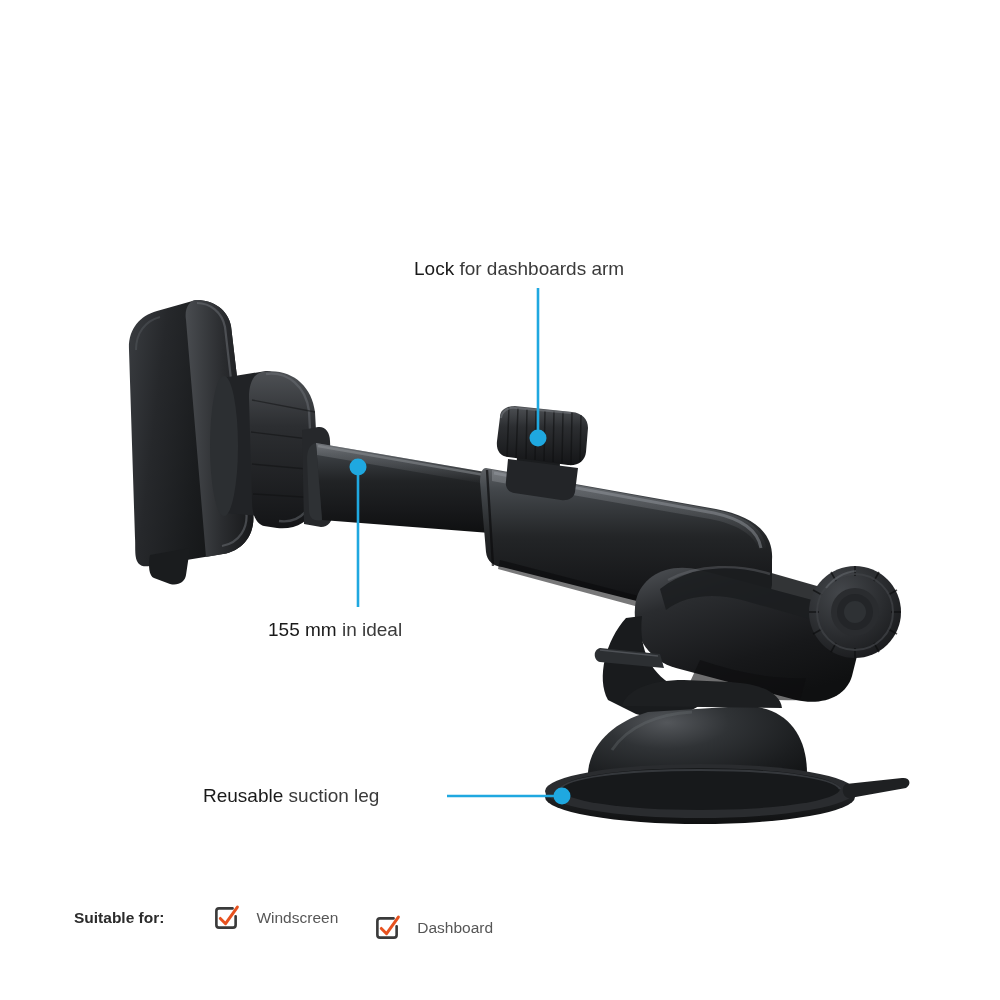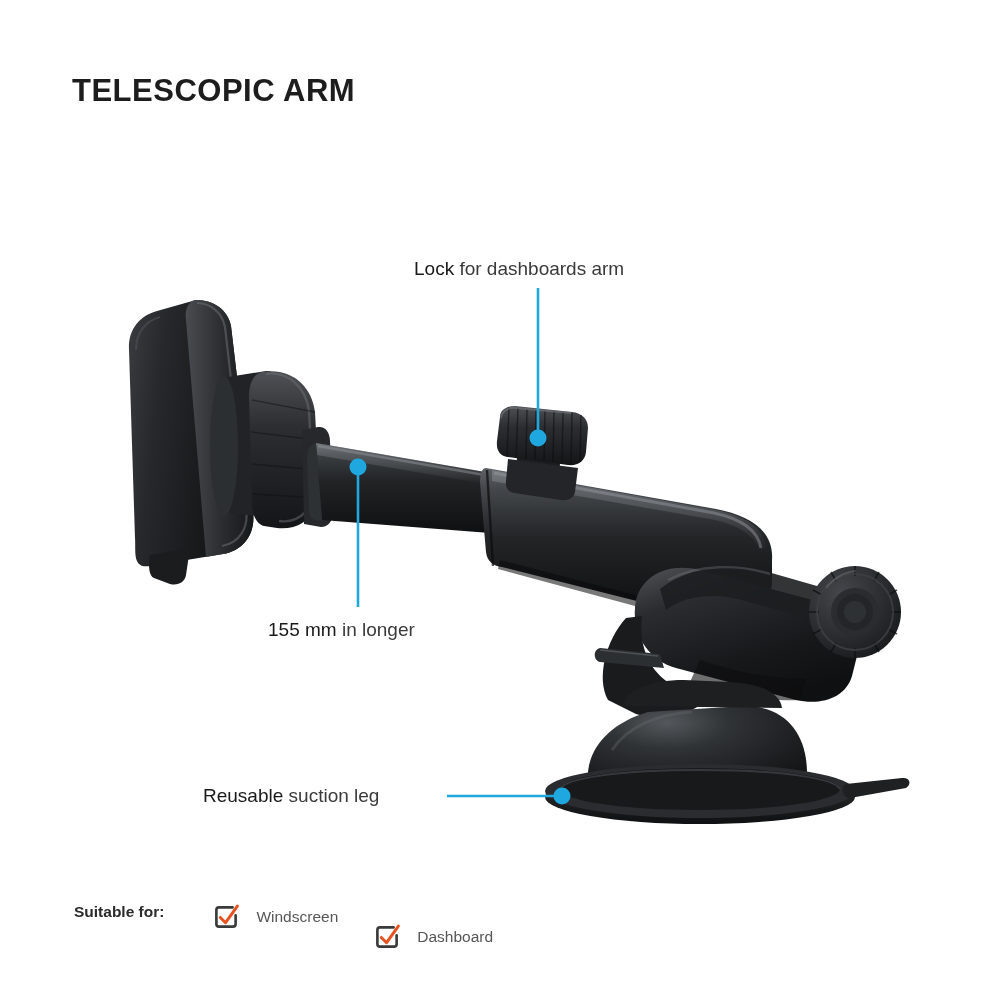--- a/index.html
+++ b/index.html
@@ -72,21 +72,21 @@
     width: 1000px; height: 1000px;
     pointer-events: none;
   }
 
   
   #suitable-row {
     position: absolute;
     left: 74px;
     top: 903px;
     display: flex;
-    align-items: flex-start;
+    align-items: center;
     height: 30px;
   }
   #suitable-label {
     font-size: 15.5px;
     font-weight: bold;
     color: #2b2b2b;
     margin-right: 48px;
     white-space: nowrap;
   }
   .suit-item {
@@ -105,21 +105,20 @@
   .suit-text {
     font-size: 15.5px;
     color: #565656;
     white-space: nowrap;
   }
 </style>
 </head>
 <body>
 
 <div id="header">
-  <h1 id="page-title">TELESCOPIC ARM</h1>
 </div>
 
 <svg id="product" viewBox="0 0 1000 1000" xmlns="http://www.w3.org/2000/svg">
   <defs>
 
     <linearGradient id="gTube" x1="0" y1="0" x2="0" y2="1">
       <stop offset="0%" stop-color="#55585c"></stop>
       <stop offset="12%" stop-color="#3c4044"></stop>
       <stop offset="42%" stop-color="#212325"></stop>
       <stop offset="78%" stop-color="#161719"></stop>
@@ -342,21 +341,21 @@
     <line x1="562" y1="796" x2="447" y2="796"></line>
   </g>
   <circle cx="562" cy="796" r="8.5" fill="#1FA8E0"></circle>
 </svg>
 
 <div class="callout-label" id="callout-lock-label">
   <span class="strong">Lock</span><span> for dashboards arm</span>
 </div>
 
 <div class="callout-label" id="callout-length-label">
-  <span class="strong">155 mm</span><span> in longer</span>
+  <span class="strong">155 mm</span><span> in ideal</span>
 </div>
 
 <div class="callout-label" id="callout-suction-label">
   <span class="strong">Reusable</span><span> suction leg</span>
 </div>
 
 <div id="suitable-row">
   <span id="suitable-label">Suitable for:</span>
 
   <div class="suit-item">

